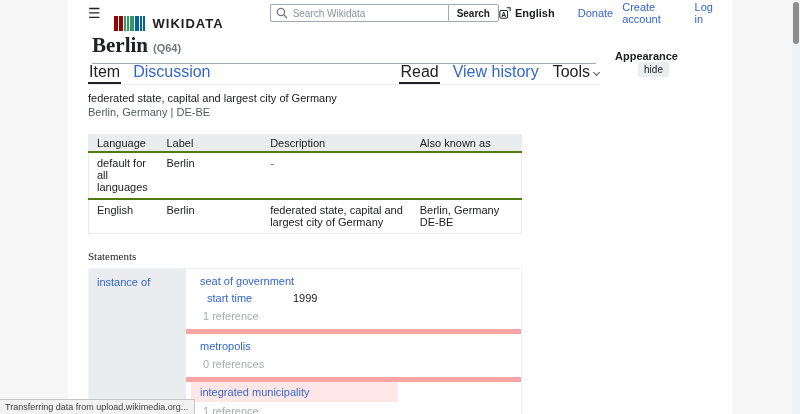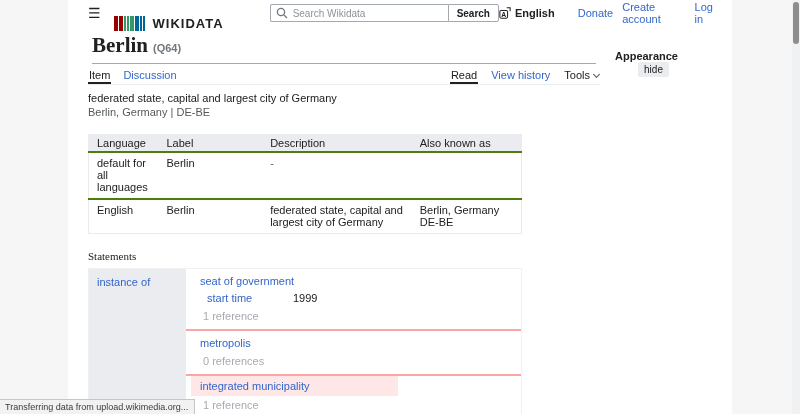--- a/index.html
+++ b/index.html
@@ -50,21 +50,21 @@
 
   
   .page-head { margin:8px 0 0 20px; width:512px; }
   .page-title {
     font-family:"Liberation Serif", serif; font-weight:700;
     font-size:21px; line-height:23px; margin:4px; padding-bottom:3px;
     border-bottom:1px solid #a2a9b1;
   }
   .qid { font-family:"Liberation Sans", sans-serif; font-size:11px; color:#72777d; margin-left:5px; }
 
-  .tabs-row { display:flex; align-items:flex-end; height:17px; border-bottom:1px solid #eaecf0; font-size:11px;justify-content:space-between; }
+  .tabs-row { display:flex; align-items:flex-end; height:17px; border-bottom:1px solid #eaecf0; font-size:16px;justify-content:space-between; }
   .tab { padding:0 1px 3px 1px; margin-right:11px; cursor:pointer; }
   .tab.selected { color:#202122; border-bottom:2px solid #202122; padding-bottom:1px; }
   .tabs-right { margin-left:auto; display:flex; align-items:flex-end; }
   .tabs-right .tab { margin-right:0; margin-left:12px; }
   .chevron { display:inline-block; width:5px; height:5px; border-right:1px solid #54595d; border-bottom:1px solid #54595d; transform:rotate(45deg); margin-left:4px; vertical-align:2px; }
 
   .appearance { position:absolute; left:547px; top:50px; display:flex; align-items:center;flex-direction:column; }
   .appearance-label { font-weight:bold; font-size:11px; color:#202122; }
   .hide-chip { margin-left:14px; background:#eaecf0; border-radius:2px; padding:2px 6px; font-size:10px; color:#202122; cursor:pointer; }
 
@@ -83,21 +83,21 @@
   .dash { color:#54595d; }
 
   
   .statements-h {
     font-family:"Liberation Serif", serif; font-weight:400;
     font-size:11px; margin:16px 0 6px 20px; color:#202122;
   }
   .stmt-group { margin-left:20px; width:434px; display:flex; border:1px solid #eef0f2; }
   .stmt-prop { width:97px; background:#eaecf0; padding:7px 8px; flex-shrink:0; }
   .stmt-values { flex:1; }
-  .stmt-row { border-bottom:2px solid #fca5a5; padding:6px 10px 6px 14px; }
+  .stmt-row { border-bottom:5px solid #fca5a5; padding:6px 10px 6px 14px; }
   .stmt-row:last-child { border-bottom:none; }
   .stmt-value { line-height:13px; }
   .qualifier { display:flex; margin-top:4px; padding-left:7px; line-height:13px; }
   .qualifier-prop { width:86px; flex-shrink:0; }
   .refs { color:#a7abb1; margin-top:5px; padding-left:3px; line-height:13px; }
   .stmt-row.hl { padding:0 10px 5px 5px; }
   .hl-box { background:#fee7e6; width:207px; padding:4px 6px 4px 9px; line-height:12px; }
   .stmt-row.hl .refs { padding-left:12px; margin-top:3px; }
 
   

